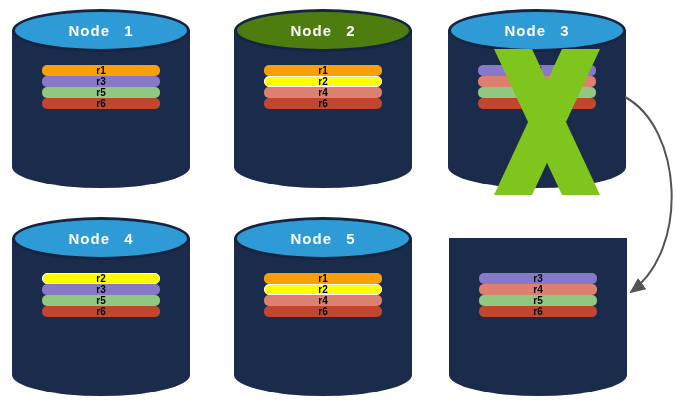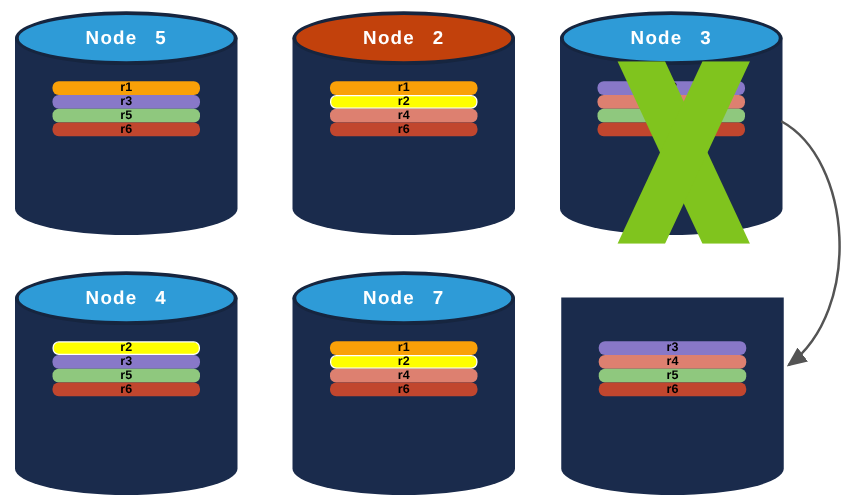--- a/index.html
+++ b/index.html
@@ -45,41 +45,41 @@
   .xmark-svg{position:absolute;left:486px;top:49px;width:122px;height:146px;z-index:5;pointer-events:none;}
 </style>
 </head>
 <body>
 
 <div class="stage">
 
   <div class="cyl pos1">
     <div class="cyl-body" style="background: rgb(26, 43, 76);"></div>
     <div class="cyl-top" style="background: rgb(46, 155, 215);">
-      <span class="cyl-title">Node 5</span>
+      <span class="cyl-title">Node 1</span>
     </div>
     <div class="bars">
       <div class="bar" style="background: rgb(249, 160, 8);">
           <span class="bar-label">r1</span>
         </div>
       <div class="bar" style="background: rgb(136, 120, 200);">
           <span class="bar-label">r3</span>
         </div>
       <div class="bar" style="background: rgb(143, 200, 126);">
           <span class="bar-label">r5</span>
         </div>
       <div class="bar" style="background: rgb(193, 70, 46);">
           <span class="bar-label">r6</span>
         </div>
     </div>
   </div>
 
   <div class="cyl pos2">
     <div class="cyl-body" style="background: rgb(26, 43, 76);"></div>
-    <div class="cyl-top" style="background: #c2410c;">
+    <div class="cyl-top" style="background: #4d7c0f;">
       <span class="cyl-title">Node 2</span>
     </div>
     <div class="bars">
       <div class="bar" style="background: rgb(249, 160, 8);">
           <span class="bar-label">r1</span>
         </div>
       <div class="bar" style="background: rgb(254, 254, 0); border: 1px solid rgb(255, 255, 255);">
           <span class="bar-label">r2</span>
         </div>
       <div class="bar" style="background: rgb(221, 128, 112);">
@@ -129,21 +129,21 @@
         </div>
       <div class="bar" style="background: rgb(193, 70, 46);">
           <span class="bar-label">r6</span>
         </div>
     </div>
   </div>
 
   <div class="cyl pos5">
     <div class="cyl-body" style="background: rgb(26, 43, 76);"></div>
     <div class="cyl-top" style="background: rgb(46, 155, 215);">
-      <span class="cyl-title">Node 7</span>
+      <span class="cyl-title">Node 5</span>
     </div>
     <div class="bars">
       <div class="bar" style="background: rgb(249, 160, 8);">
           <span class="bar-label">r1</span>
         </div>
       <div class="bar" style="background: rgb(254, 254, 0); border: 1px solid rgb(255, 255, 255);">
           <span class="bar-label">r2</span>
         </div>
       <div class="bar" style="background: rgb(221, 128, 112);">
           <span class="bar-label">r4</span>

